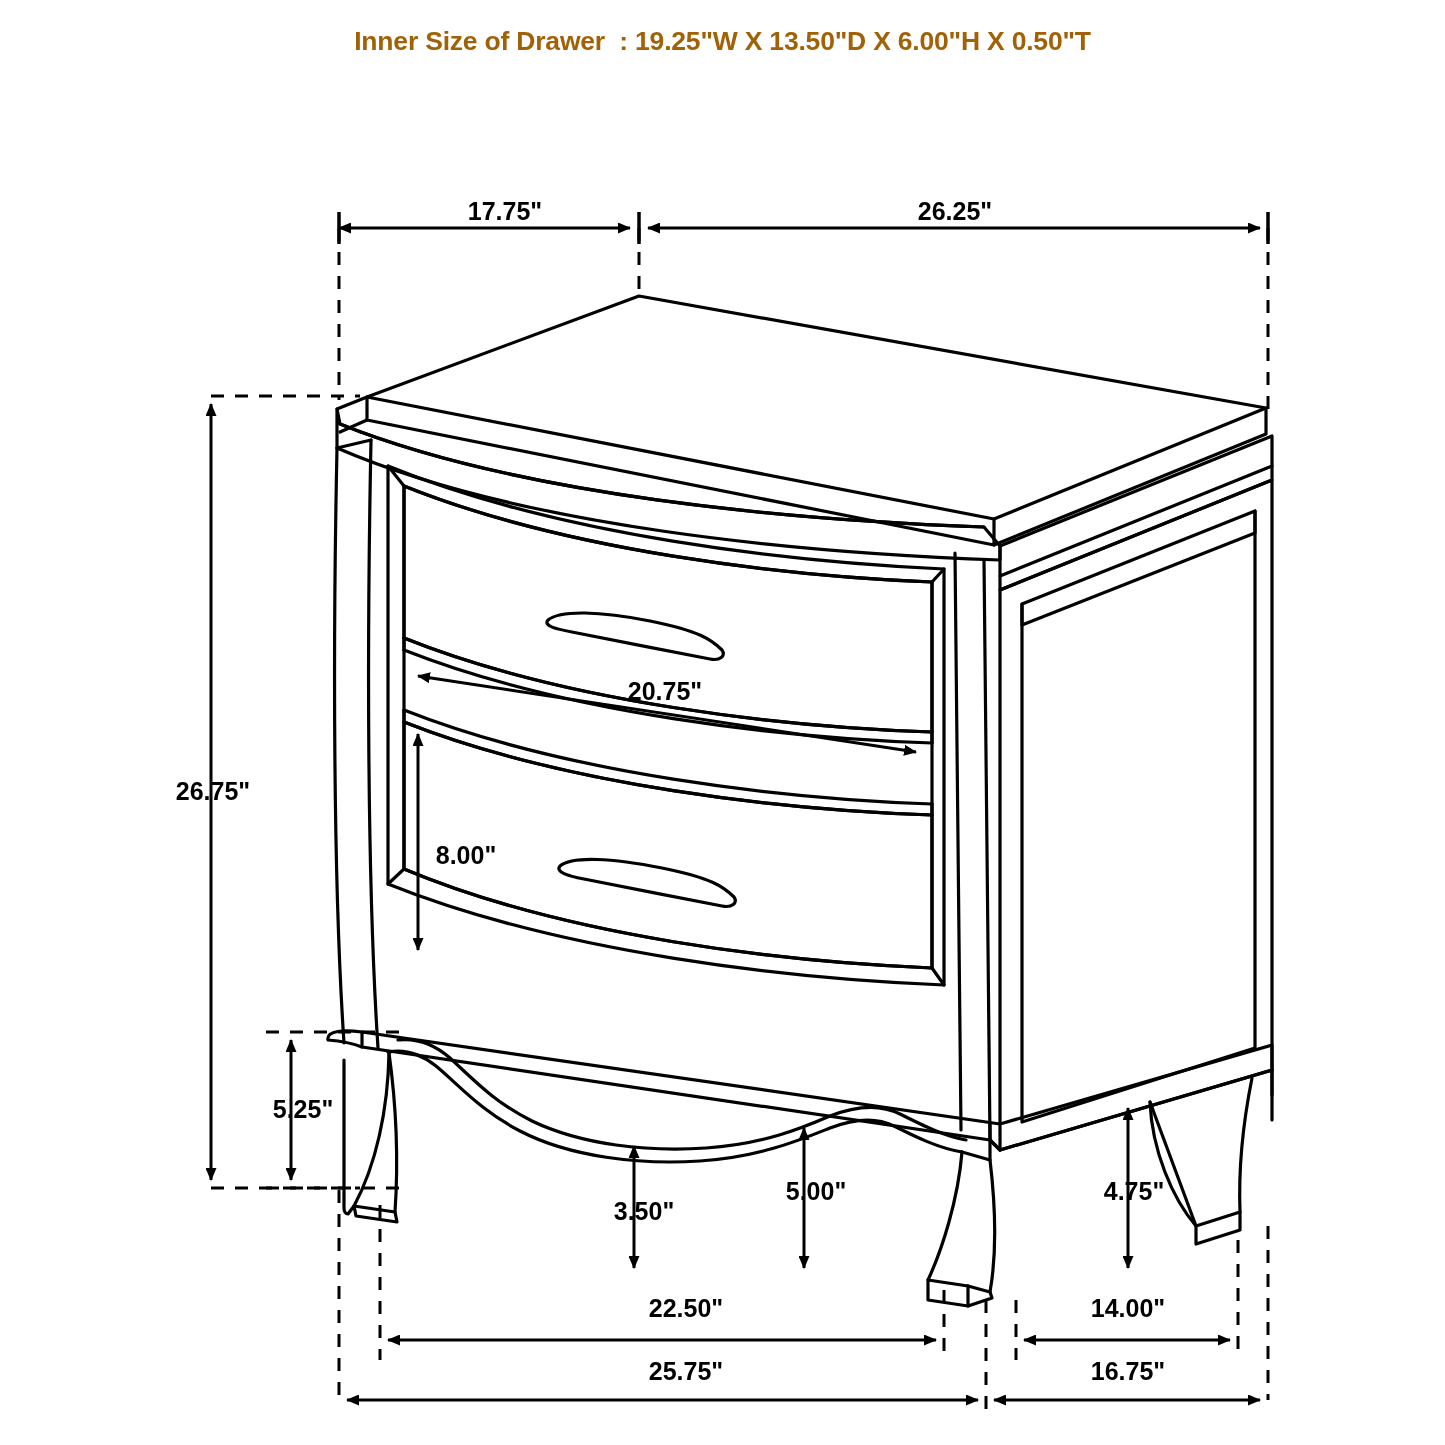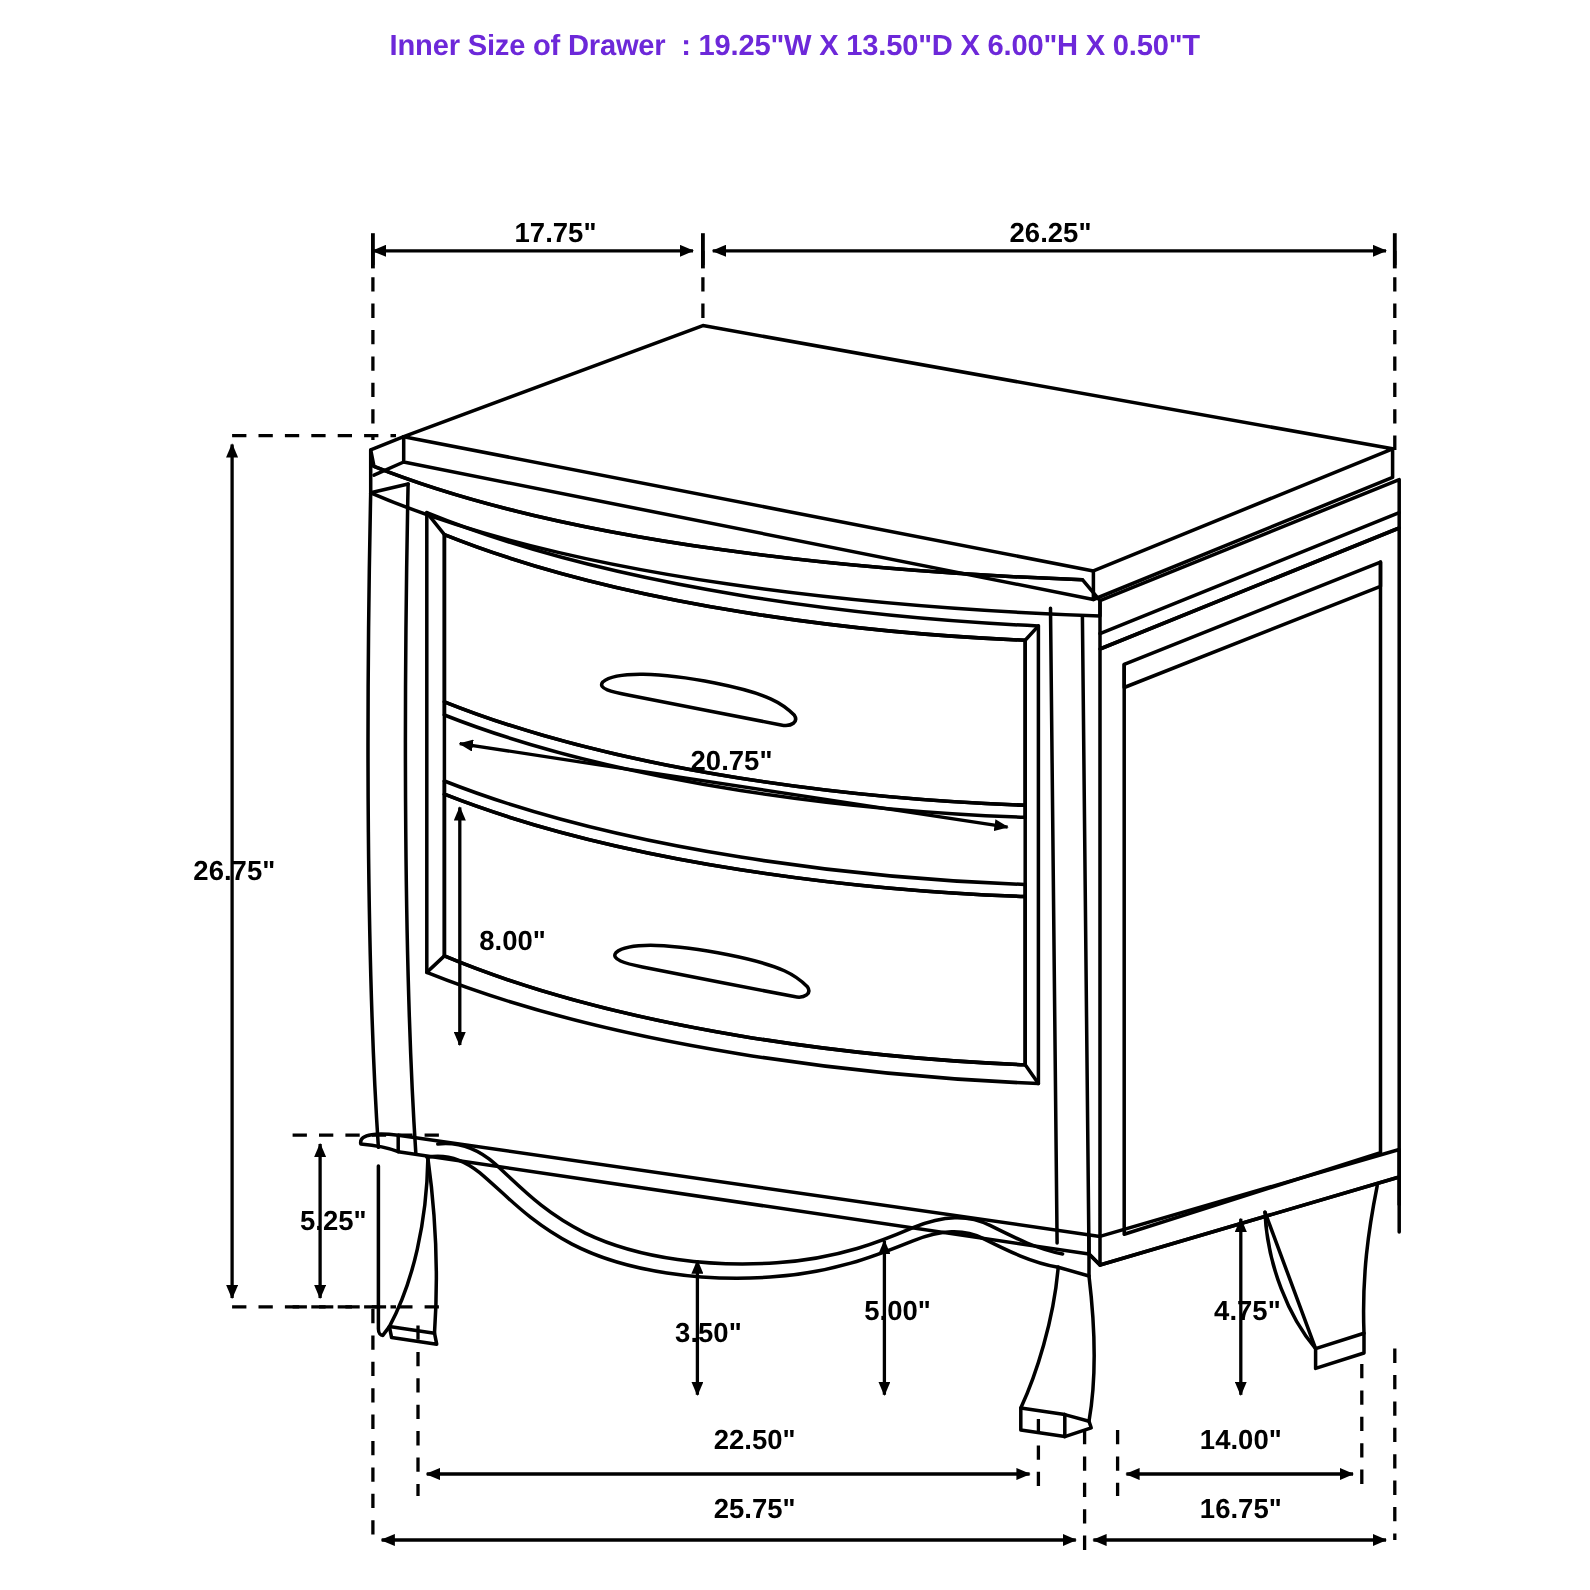--- a/index.html
+++ b/index.html
@@ -1,21 +1,21 @@
 <!DOCTYPE html>
 <html><head>
 <meta charset="utf-8">
 <style>
   html,body{margin:0;padding:0;background:#ffffff;}
   body{width:1445px;height:1445px;font-family:"Liberation Sans",sans-serif;overflow:hidden;}
   #stage{position:relative;width:1445px;height:1445px;background:#fff;}
   #title{
     position:absolute;left:0;top:26px;width:1445px;text-align:center;
     font-family:"Liberation Sans",sans-serif;
-    font-weight:bold;font-size:26.5px;letter-spacing:-0.2px;color:#6d28d9;
+    font-weight:bold;font-size:26.5px;letter-spacing:-0.2px;color:#a16207;
     white-space:pre;
   }
   svg{position:absolute;left:0;top:0;}
   .dimtext{
     font-family:"Liberation Sans",sans-serif;
     font-weight:bold;font-size:25px;fill:#000;
   }
 </style>
 </head>
 <body>

